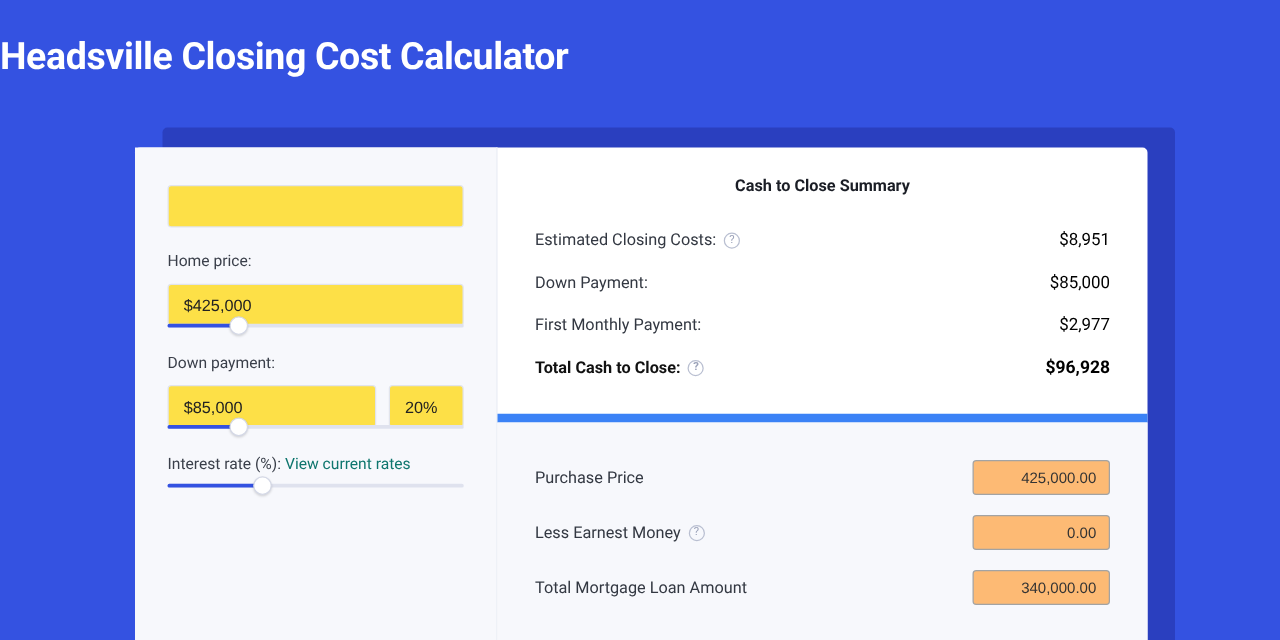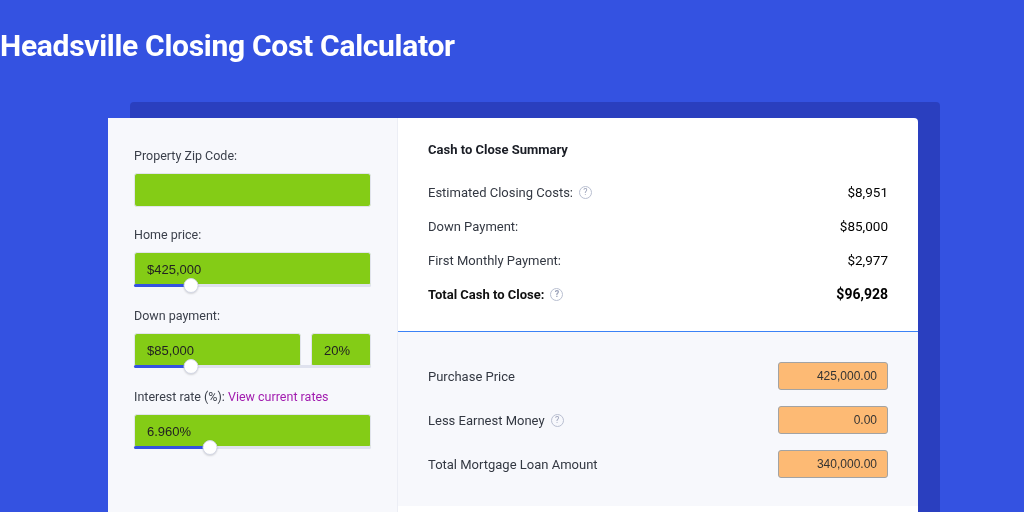--- a/index.html
+++ b/index.html
@@ -44,26 +44,26 @@
     font-size: 12.5px;
     color: #3a3f4a;
   }
   .right-col {
     flex: 1;
     padding: 0;
   }
 
   .field-group { margin-bottom: 20px; }
   .field-label { font-size: 12.5px; color: #3a3f4a; margin-bottom: 10px; display: block; }
-  .field-label .link { color: #a21caf; text-decoration: none; cursor: pointer; }
+  .field-label .link { color: #0f766e; text-decoration: none; cursor: pointer; }
 
   .text-input {
     width: 100%;
     height: 34px;
-    background: #84cc16;
+    background: #fde047;
     border: 1px solid #e1e4ec;
     border-radius: 3px;
     padding: 0 12px;
     font-size: 13px;
     color: #222;
     outline: none;
   }
 
   .slider-wrap { position: relative; height: 4px; margin-top: -2px; }
   .slider-track {
@@ -92,21 +92,22 @@
     cursor: pointer;
   }
 
   .dp-row { display: flex; gap: 10px; }
   .dp-row .text-input:first-child { flex: 1; }
   .dp-row .text-input.pct { width: 60px; text-align: left; }
 
   
   .summary {
     padding: 24px 30px 20px 30px;
-    border-bottom: 1px solid #3b82f6;
+    border-bottom: 7px solid #3b82f6;
+    text-align: center;
   }
   .summary-title {
     font-size: 13px;
     font-weight: 700;
     color: #1a1d25;
     margin-bottom: 18px;
   }
   .summary-row {
     display: flex;
     align-items: center;
@@ -183,21 +184,20 @@
 
 <h1 class="page-title">Headsville Closing Cost Calculator</h1>
 
 <div class="card-shadow"></div>
 
 <div class="card">
 
   <div class="left-col">
 
     <div class="field-group">
-      <label class="field-label">Property Zip Code:</label>
       <input class="text-input" value="" style="">
     </div>
 
     <div class="field-group">
       <label class="field-label">Home price:</label>
       <input class="text-input" value="$425,000" style="">
       <div class="slider-wrap">
         <div class="slider-track"></div>
         <div class="slider-fill" style="width:24%"></div>
         <div class="slider-thumb" style="left:24%"></div>
@@ -215,21 +215,20 @@
         <div class="slider-fill" style="width:24%"></div>
         <div class="slider-thumb" style="left:24%"></div>
       </div>
     </div>
 
     <div class="field-group">
       <label class="field-label">
         <span>Interest rate (%):</span>
         <a href="#" class="link">View current rates</a>
       </label>
-      <input class="text-input" value="6.960%" style="">
       <div class="slider-wrap">
         <div class="slider-track"></div>
         <div class="slider-fill" style="width:32%"></div>
         <div class="slider-thumb" style="left:32%"></div>
       </div>
     </div>
 
   </div>
 
   <div class="right-col">

